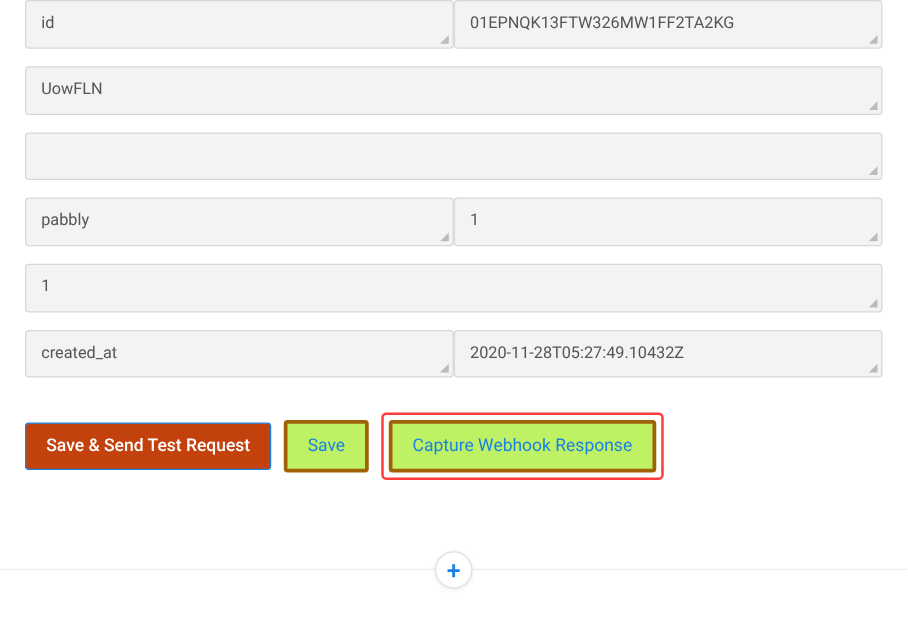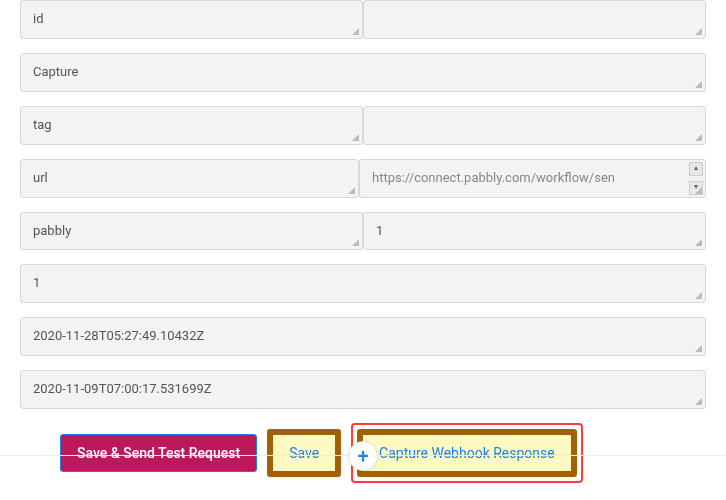--- a/index.html
+++ b/index.html
@@ -99,30 +99,29 @@
     }
     .btn {
       padding: 10px 16px;
       border-radius: 3px;
       font-size: 14px;
       cursor: pointer;
       border: 1px solid transparent;
       font-family: inherit;
     }
     .btn-primary {
-      background: #be185d;
+      background: #c2410c;
       color: #ffffff;
       border: 1px solid #1a82e2;
       font-weight: 500;
-      margin-left: 40px;
     }
     .btn-outline {
-      background: #fef9c3;
+      background: #bef264;
       color: #1a82e2;
-      border: 6px solid #a16207;
+      border: 3px solid #a16207;
     }
     .highlight-red {
       border: 2px solid #ff3b3b;
       border-radius: 4px;
       padding: 4px 4px;
       display: inline-flex;
     }
     .highlight-red .btn {
       margin: 0;
     }
@@ -160,86 +159,69 @@
 <body>
 
 <div class="container">
 
   <div class="field-row">
     <div class="field-key">
       <span>id</span>
       <span class="resize-handle"></span>
     </div>
     <div class="field-value">
-      <span class="resize-handle"></span>
-    </div>
-  </div>
-
-  <div class="field-row">
-    <div class="field-value">
-      <span class="text">Capture</span>
-      <span class="resize-handle"></span>
-    </div>
-  </div>
-
-  <div class="field-row">
-    <div class="field-key">
-      <span>tag</span>
-      <span class="resize-handle"></span>
-    </div>
-    <div class="field-value">
-      <span class="resize-handle"></span>
-    </div>
-  </div>
-
-  <div class="field-row">
-    <div class="field-key">
-      <span>url</span>
-      <span class="resize-handle"></span>
-    </div>
-    <div class="field-value url-value" style="padding-right:20px;">
-      <span class="text">https://connect.pabbly.com/workflow/sen</span>
-      <div class="scroll-buttons">
-        <div class="scroll-btn">▴</div>
-        <div class="scroll-btn">▾</div>
-      </div>
-      <span class="resize-handle"></span>
-    </div>
-  </div>
+      <span class="text">01EPNQK13FTW326MW1FF2TA2KG</span>
+      <span class="resize-handle"></span>
+    </div>
+  </div>
+
+  <div class="field-row">
+    <div class="field-value">
+      <span class="text">UowFLN</span>
+      <span class="resize-handle"></span>
+    </div>
+  </div>
+
+  <div class="field-row">
+    <div class="field-value">
+      <span class="resize-handle"></span>
+    </div>
+  </div>
+
 
   <div class="field-row">
     <div class="field-key">
       <span>pabbly</span>
       <span class="resize-handle"></span>
     </div>
     <div class="field-value">
       <span class="text">1</span>
       <span class="resize-handle"></span>
     </div>
   </div>
 
   <div class="field-row">
     <div class="field-value">
       <span class="text">1</span>
       <span class="resize-handle"></span>
     </div>
   </div>
 
   <div class="field-row">
+    <div class="field-key">
+      <span>created_at</span>
+      <span class="resize-handle"></span>
+    </div>
     <div class="field-value">
       <span class="text">2020-11-28T05:27:49.10432Z</span>
       <span class="resize-handle"></span>
     </div>
   </div>
 
   <div class="field-row">
-    <div class="field-value">
-      <span class="text">2020-11-09T07:00:17.531699Z</span>
-      <span class="resize-handle"></span>
-    </div>
   </div>
 
   <div class="button-row">
     <button class="btn btn-primary">Save &amp; Send Test Request</button>
     <button class="btn btn-outline">Save</button>
     <span class="highlight-red">
       <button class="btn btn-outline">Capture Webhook Response</button>
     </span>
   </div>
 

